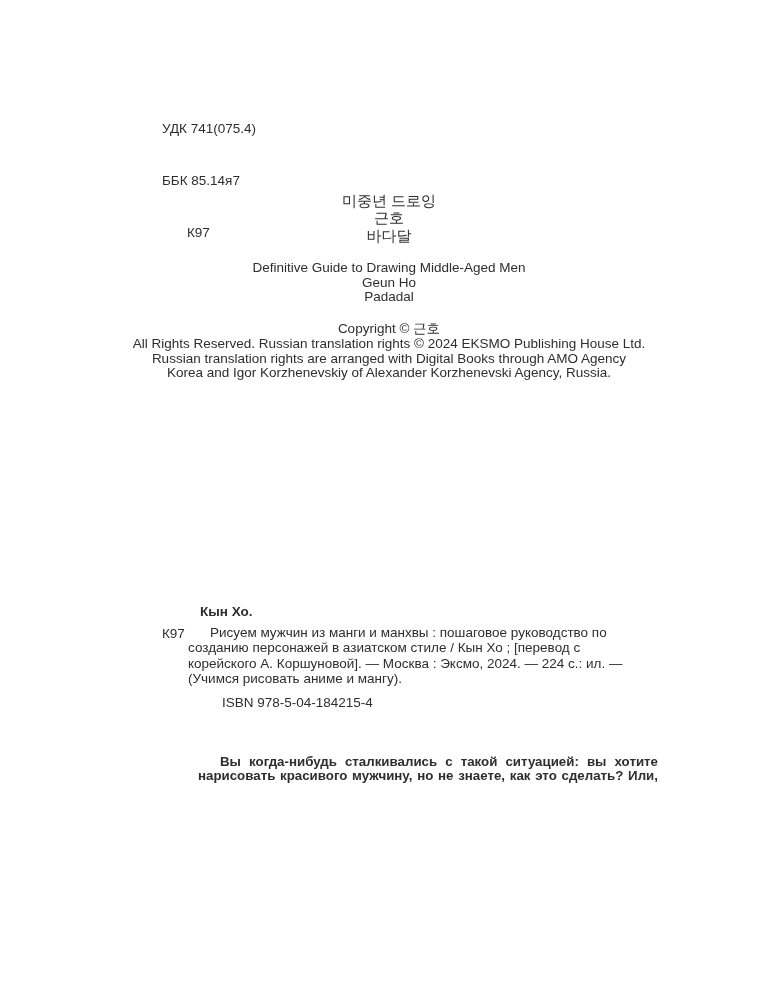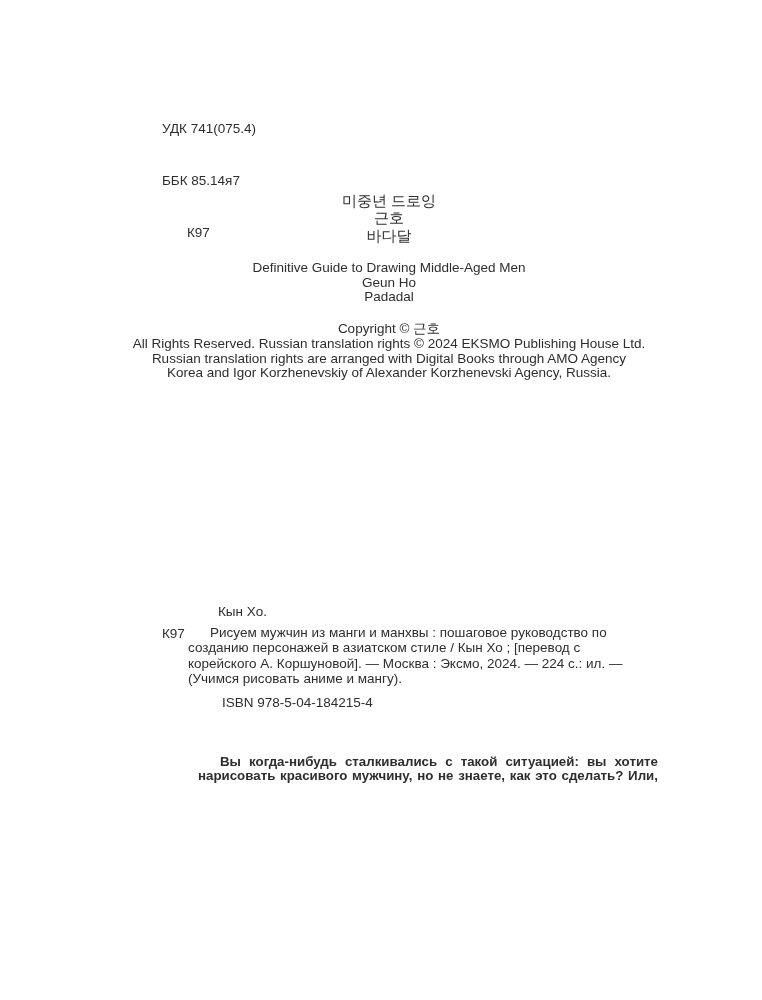--- a/index.html
+++ b/index.html
@@ -31,21 +31,21 @@
     left: 8px; width: 762px;
     text-align: center;
   }
   .korean-title   { top: 192px; font-size: 15px;  line-height: 17.4px; }
   .english-title  { top: 261px; font-size: 13.5px; line-height: 14.6px; }
   .copyright-block{ top: 322px; font-size: 13.5px; line-height: 14.8px; }
 
   
   .author-heading {
     left: 200px; top: 604px;
-    font-size: 13.5px; font-weight: normal; margin-left: 18px;
+    font-size: 13.5px; font-weight: bold;
   }
   .margin-code {
     left: 162px; top: 626px;
     font-size: 13.5px;
   }
   .biblio-record {
     left: 188px; top: 625px; width: 457px;
     font-size: 13.5px; line-height: 15.4px;
     text-align: left;
     text-indent: 22px;

